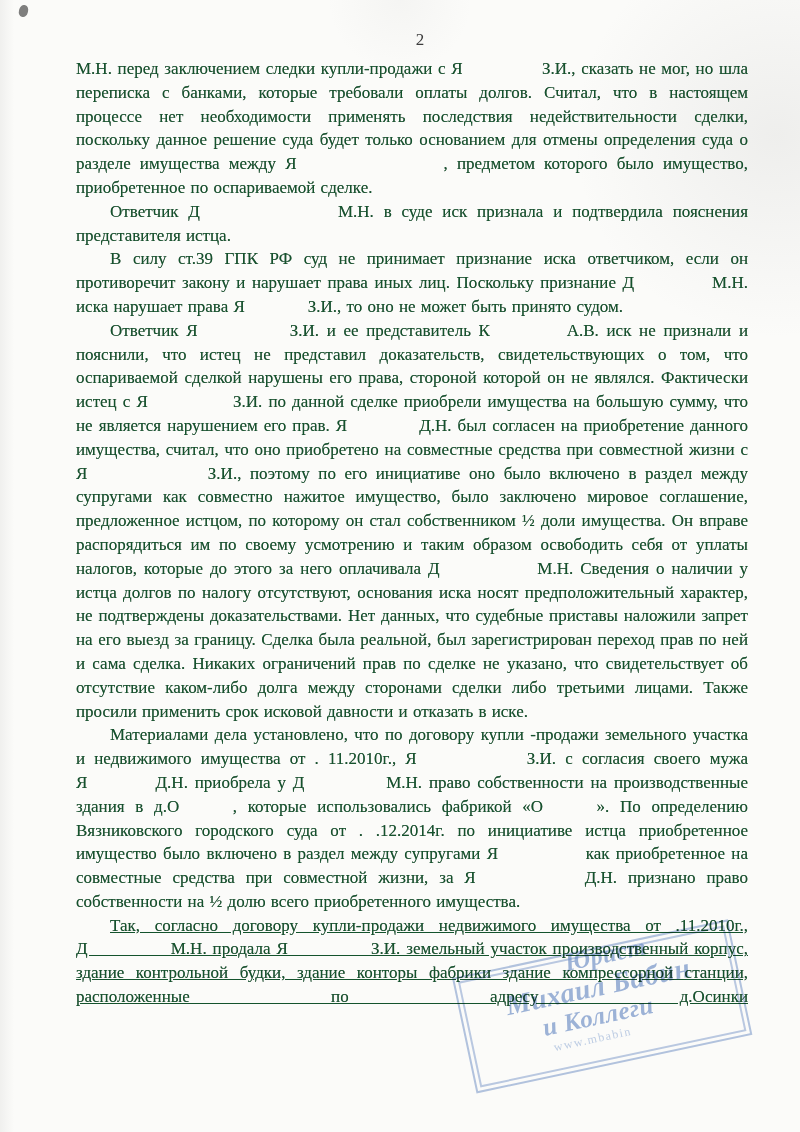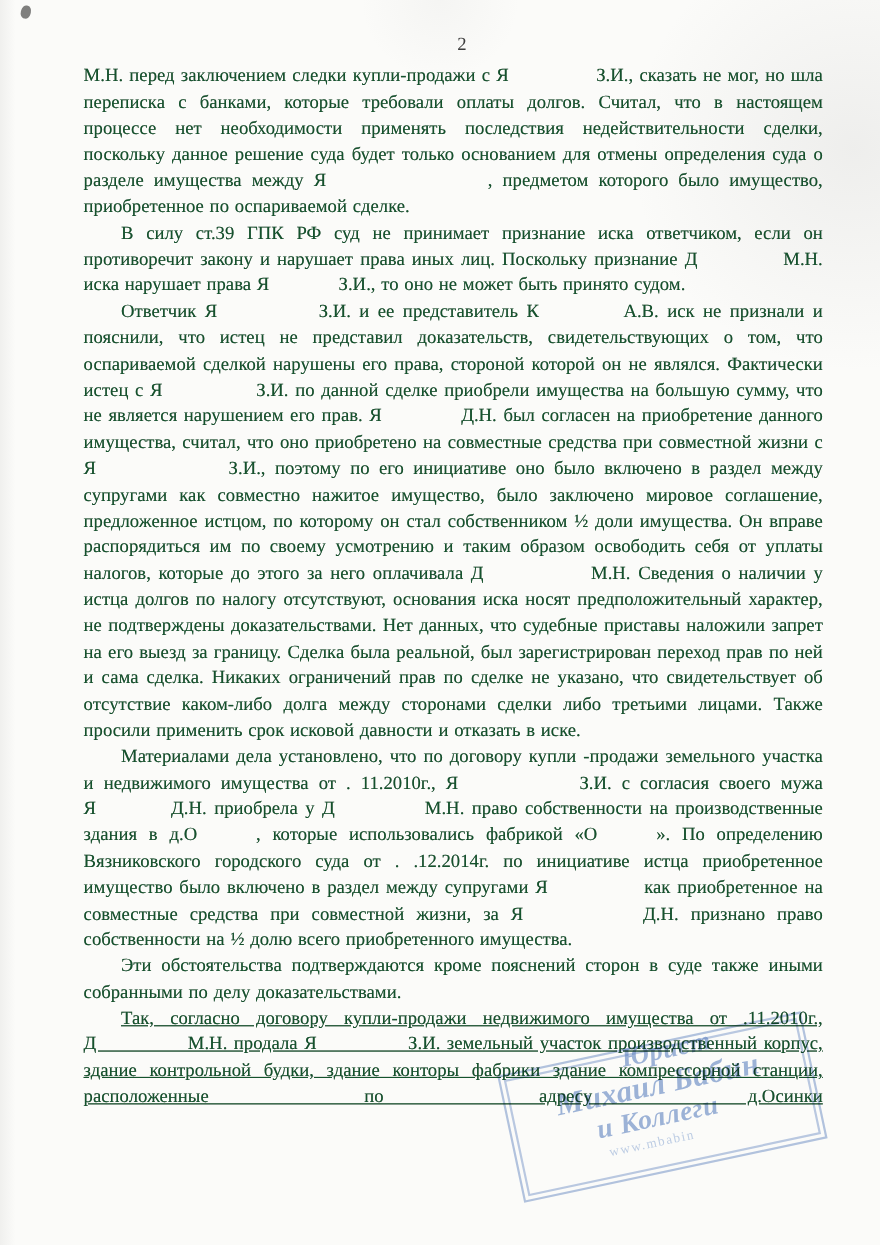--- a/index.html
+++ b/index.html
@@ -69,24 +69,24 @@
 <body>
 
 <div class="page">
 
   <div class="speck"></div>
 
   <div class="page-number">2</div>
 
   <div class="content">
     <p>М.Н. перед заключением следки купли-продажи с Я&nbsp;&nbsp;&nbsp;&nbsp;&nbsp;&nbsp;&nbsp;&nbsp;&nbsp;&nbsp;&nbsp;&nbsp;&nbsp;&nbsp;З.И., сказать не мог, но шла переписка с банками, которые требовали оплаты долгов. Считал, что в настоящем процессе нет необходимости применять последствия недействительности сделки, поскольку данное решение суда будет только основанием для отмены определения суда о разделе имущества между Я&nbsp;&nbsp;&nbsp;&nbsp;&nbsp;&nbsp;&nbsp;&nbsp;&nbsp;&nbsp;&nbsp;&nbsp;&nbsp;&nbsp;&nbsp;&nbsp;, предметом которого было имущество, приобретенное по оспариваемой сделке.</p>
+    <p class="ind">Ответчик Д&nbsp;&nbsp;&nbsp;&nbsp;&nbsp;&nbsp;&nbsp;&nbsp;&nbsp;&nbsp;&nbsp;&nbsp;&nbsp;&nbsp;М.Н. в суде иск признала и подтвердила пояснения представителя истца.</p>
     <p class="ind">В силу ст.39 ГПК РФ суд не принимает признание иска ответчиком, если он противоречит закону и нарушает права иных лиц. Поскольку признание Д&nbsp;&nbsp;&nbsp;&nbsp;&nbsp;&nbsp;&nbsp;&nbsp;&nbsp;&nbsp;&nbsp;&nbsp;М.Н. иска нарушает права Я&nbsp;&nbsp;&nbsp;&nbsp;&nbsp;&nbsp;&nbsp;&nbsp;&nbsp;&nbsp;&nbsp;&nbsp;З.И., то оно не может быть принято судом.</p>
     <p class="ind">Ответчик Я&nbsp;&nbsp;&nbsp;&nbsp;&nbsp;&nbsp;&nbsp;&nbsp;&nbsp;&nbsp;&nbsp;&nbsp;З.И. и ее представитель К&nbsp;&nbsp;&nbsp;&nbsp;&nbsp;&nbsp;&nbsp;&nbsp;&nbsp;&nbsp;А.В. иск не признали и пояснили, что истец не представил доказательств, свидетельствующих о том, что оспариваемой сделкой нарушены его права, стороной которой он не являлся. Фактически истец с Я&nbsp;&nbsp;&nbsp;&nbsp;&nbsp;&nbsp;&nbsp;&nbsp;&nbsp;&nbsp;&nbsp;&nbsp;&nbsp;&nbsp;З.И. по данной сделке приобрели имущества на большую сумму, что не является нарушением его прав. Я&nbsp;&nbsp;&nbsp;&nbsp;&nbsp;&nbsp;&nbsp;&nbsp;&nbsp;&nbsp;&nbsp;&nbsp;Д.Н. был согласен на приобретение данного имущества, считал, что оно приобретено на совместные средства при совместной жизни с Я&nbsp;&nbsp;&nbsp;&nbsp;&nbsp;&nbsp;&nbsp;&nbsp;&nbsp;&nbsp;&nbsp;&nbsp;&nbsp;&nbsp;З.И., поэтому по его инициативе оно было включено в раздел между супругами как совместно нажитое имущество, было заключено мировое соглашение, предложенное истцом, по которому он стал собственником ½ доли имущества. Он вправе распорядиться им по своему усмотрению и таким образом освободить себя от уплаты налогов, которые до этого за него оплачивала Д&nbsp;&nbsp;&nbsp;&nbsp;&nbsp;&nbsp;&nbsp;&nbsp;&nbsp;&nbsp;&nbsp;&nbsp;&nbsp;&nbsp;М.Н. Сведения о наличии у истца долгов по налогу отсутствуют, основания иска носят предположительный характер, не подтверждены доказательствами. Нет данных, что судебные приставы наложили запрет на его выезд за границу. Сделка была реальной, был зарегистрирован переход прав по ней и сама сделка. Никаких ограничений прав по сделке не указано, что свидетельствует об отсутствие каком-либо долга между сторонами сделки либо третьими лицами. Также просили применить срок исковой давности и отказать в иске.</p>
     <p class="ind">Материалами дела установлено, что по договору купли -продажи земельного участка и недвижимого имущества от . 11.2010г., Я&nbsp;&nbsp;&nbsp;&nbsp;&nbsp;&nbsp;&nbsp;&nbsp;&nbsp;&nbsp;&nbsp;&nbsp;З.И. с согласия своего мужа Я&nbsp;&nbsp;&nbsp;&nbsp;&nbsp;&nbsp;&nbsp;&nbsp;&nbsp;&nbsp;Д.Н. приобрела у Д&nbsp;&nbsp;&nbsp;&nbsp;&nbsp;&nbsp;&nbsp;&nbsp;&nbsp;&nbsp;&nbsp;&nbsp;М.Н. право собственности на производственные здания в д.О&nbsp;&nbsp;&nbsp;&nbsp;&nbsp;, которые использовались фабрикой «О&nbsp;&nbsp;&nbsp;&nbsp;&nbsp;». По определению Вязниковского городского суда от . .12.2014г. по инициативе истца приобретенное имущество было включено в раздел между супругами Я&nbsp;&nbsp;&nbsp;&nbsp;&nbsp;&nbsp;&nbsp;&nbsp;&nbsp;&nbsp;&nbsp;&nbsp;&nbsp;&nbsp;как приобретенное на совместные средства при совместной жизни, за Я&nbsp;&nbsp;&nbsp;&nbsp;&nbsp;&nbsp;&nbsp;&nbsp;&nbsp;&nbsp;Д.Н. признано право собственности на ½ долю всего приобретенного имущества.</p>
-    <p class="ind">Эти обстоятельства подтверждаются кроме пояснений сторон в суде также иными собранными по делу доказательствами.</p>
     <p class="ind jlast">Так, согласно договору купли-продажи недвижимого имущества от .11.2010г., Д&nbsp;&nbsp;&nbsp;&nbsp;&nbsp;&nbsp;&nbsp;&nbsp;&nbsp;&nbsp;&nbsp;&nbsp;&nbsp;&nbsp;М.Н. продала Я&nbsp;&nbsp;&nbsp;&nbsp;&nbsp;&nbsp;&nbsp;&nbsp;&nbsp;&nbsp;&nbsp;&nbsp;&nbsp;&nbsp;З.И. земельный участок производственный корпус, здание контрольной будки, здание конторы фабрики здание компрессорной станции, расположенные по адресу д.Осинки</p>
   </div>
 
   <div class="stamp">
     <div class="stamp-inner"></div>
     <div class="stamp-content">
       <div class="stamp-title">Юрист</div>
       <div class="stamp-name">Михаил Бабин</div>
       <div class="stamp-suffix">и Коллеги</div>
       <div class="stamp-url">www.mbabin</div>

